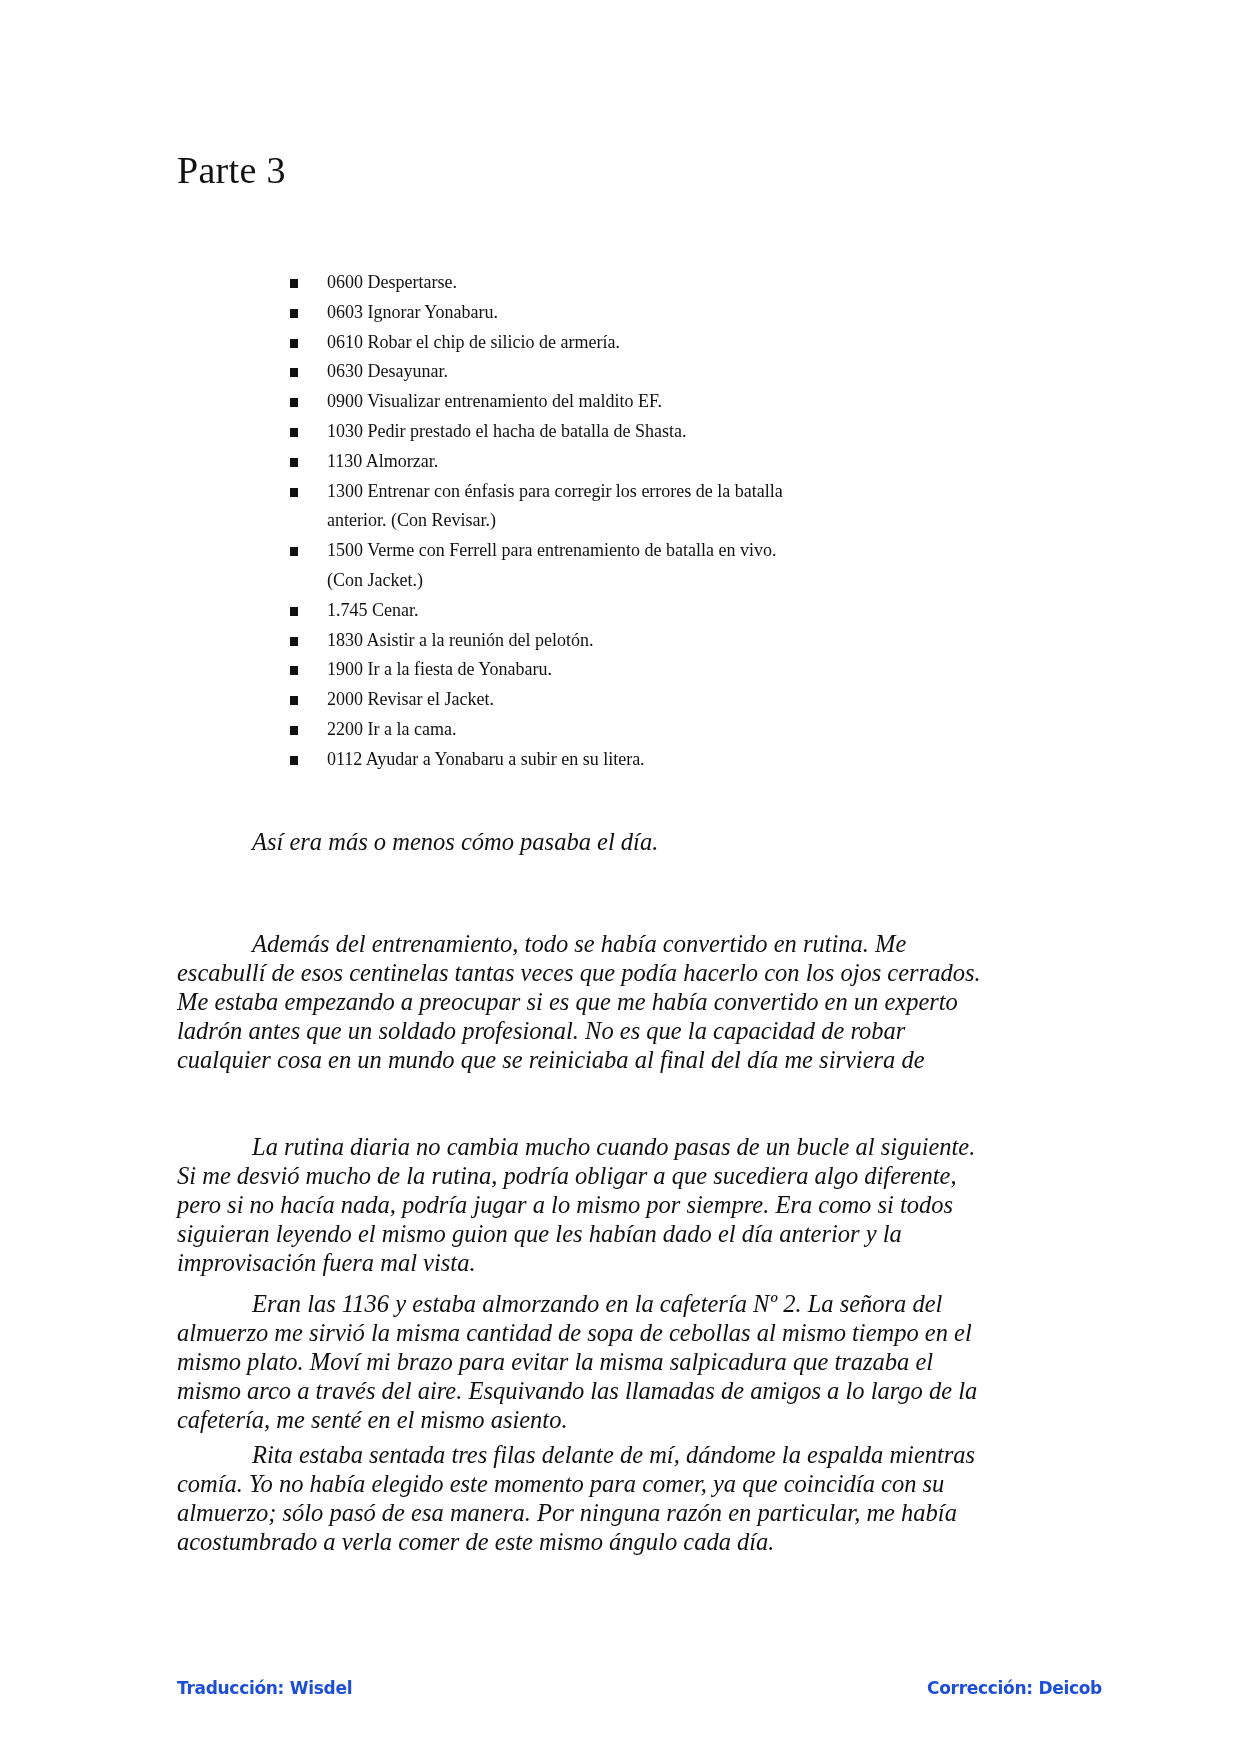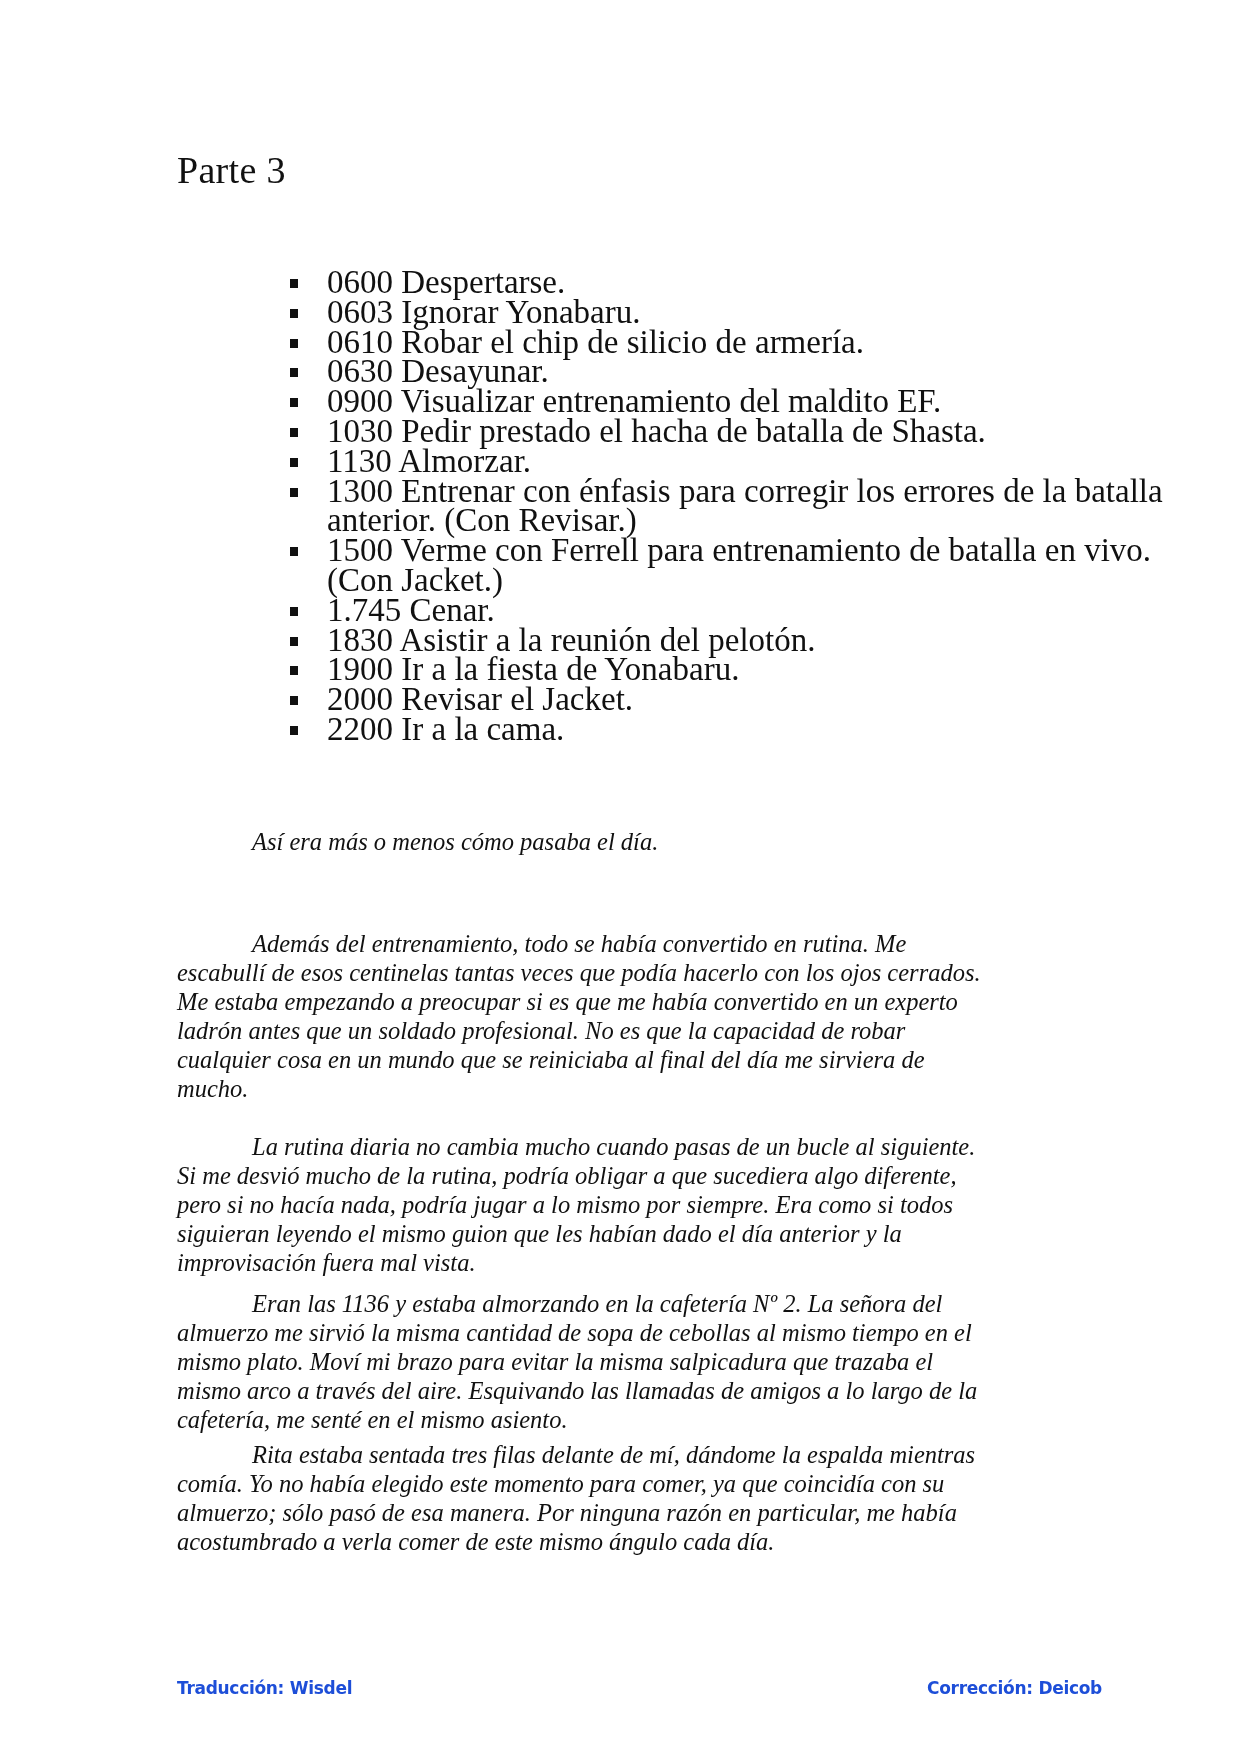--- a/index.html
+++ b/index.html
@@ -7,21 +7,21 @@
   .page { position: absolute; left: 0; top: 0; width: 1241px; height: 1754px; background: #fff; border-radius: 19px; }
   .title {
     position: absolute; left: 177px; top: 148px;
     font-family: "Liberation Serif", "DejaVu Serif", serif;
     font-size: 38px; letter-spacing: 0.3px; color: #111;
   }
   .schedule {
     position: absolute; left: 290px; top: 268px;
     margin: 0; padding: 0; list-style: none;
     font-family: "Liberation Serif", "DejaVu Serif", serif;
-    font-size: 33px; line-height: 29.8px; color: #111;
+    font-size: 18px; line-height: 29.8px; color: #111;
   }
   .schedule li { position: relative; padding-left: 37px; }
   .schedule .bullet {
     position: absolute; left: 0; top: 11px; width: 8px; height: 9px; background: #111;
   }
   .schedule .line { display: block; white-space: nowrap; }
   .body-text {
     position: absolute; left: 177px; width: 900px;
     font-family: "Liberation Serif", "DejaVu Serif", serif;
     font-size: 24.5px; line-height: 28.9px; color: #111;
@@ -96,34 +96,37 @@
         <span class="line">1900 Ir a la fiesta de Yonabaru.</span>
       </li>
       <li>
         <span class="bullet"></span>
         <span class="line">2000 Revisar el Jacket.</span>
       </li>
       <li>
         <span class="bullet"></span>
         <span class="line">2200 Ir a la cama.</span>
       </li>
+      <li>
+        <span class="bullet"></span>
+        <span class="line">0112 Ayudar a Yonabaru a subir en su litera.</span>
+      </li>
     </ul>
 
   <p class="body-text indent" style="top:828px; padding-left:75px; left:177px;">
     <span class="line">Así era más o menos cómo pasaba el día.</span>
   </p>
 
   <div id="paragraphs">
       <p class="body-text" style="top: 930px;">
         <span class="line indent">Además del entrenamiento, todo se había convertido en rutina. Me</span>
         <span class="line">escabullí de esos centinelas tantas veces que podía hacerlo con los ojos cerrados.</span>
         <span class="line">Me estaba empezando a preocupar si es que me había convertido en un experto</span>
         <span class="line">ladrón antes que un soldado profesional. No es que la capacidad de robar</span>
         <span class="line">cualquier cosa en un mundo que se reiniciaba al final del día me sirviera de</span>
-        <span class="line">mucho.</span>
       </p>
       <p class="body-text" style="top: 1133px;">
         <span class="line indent">La rutina diaria no cambia mucho cuando pasas de un bucle al siguiente.</span>
         <span class="line">Si me desvió mucho de la rutina, podría obligar a que sucediera algo diferente,</span>
         <span class="line">pero si no hacía nada, podría jugar a lo mismo por siempre. Era como si todos</span>
         <span class="line">siguieran leyendo el mismo guion que les habían dado el día anterior y la</span>
         <span class="line">improvisación fuera mal vista.</span>
       </p>
       <p class="body-text" style="top: 1290px;">
         <span class="line indent">Eran las 1136 y estaba almorzando en la cafetería Nº 2. La señora del</span>

